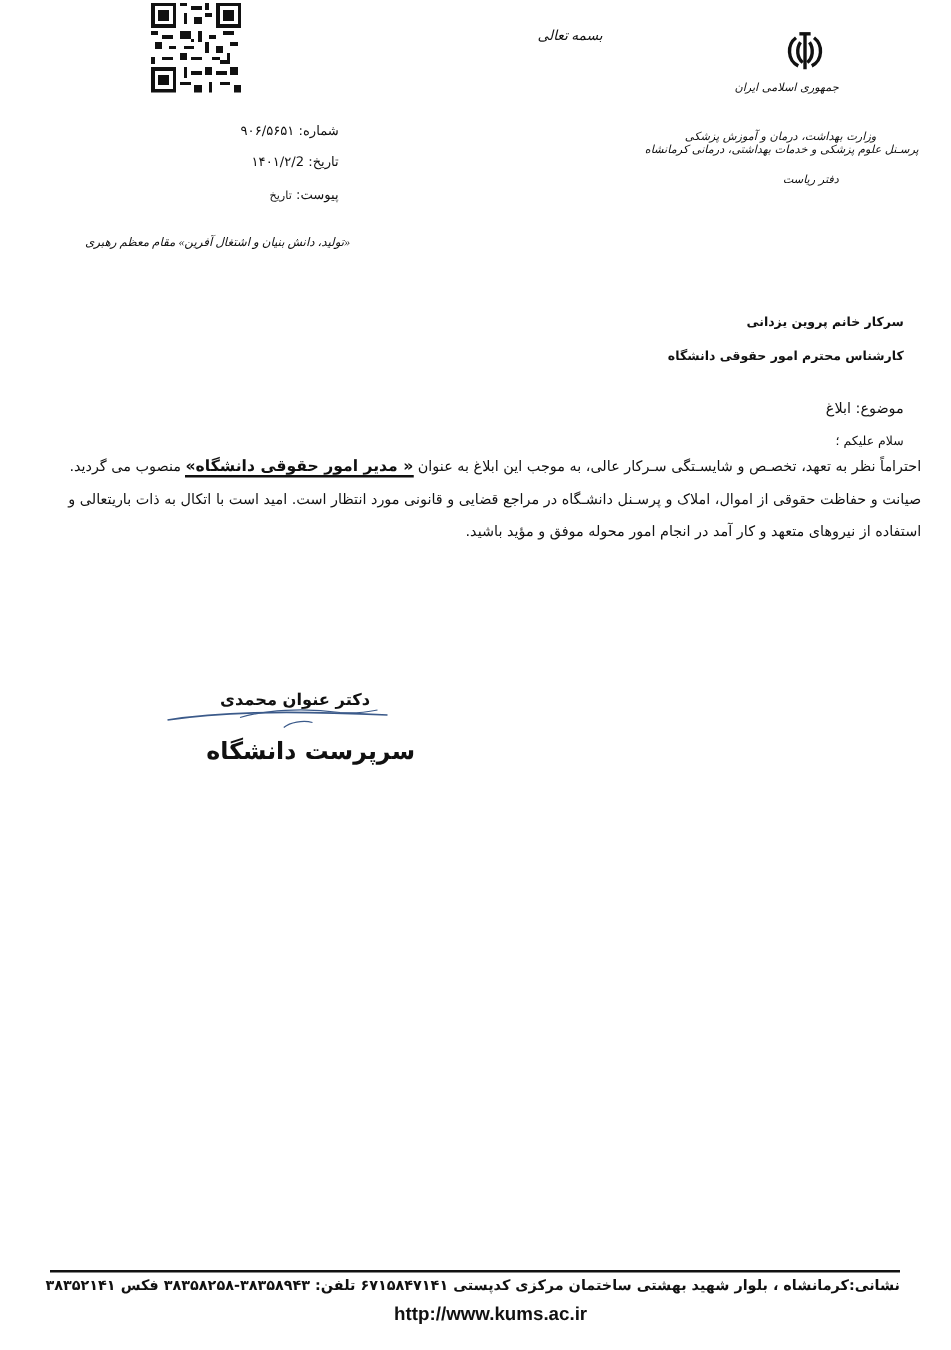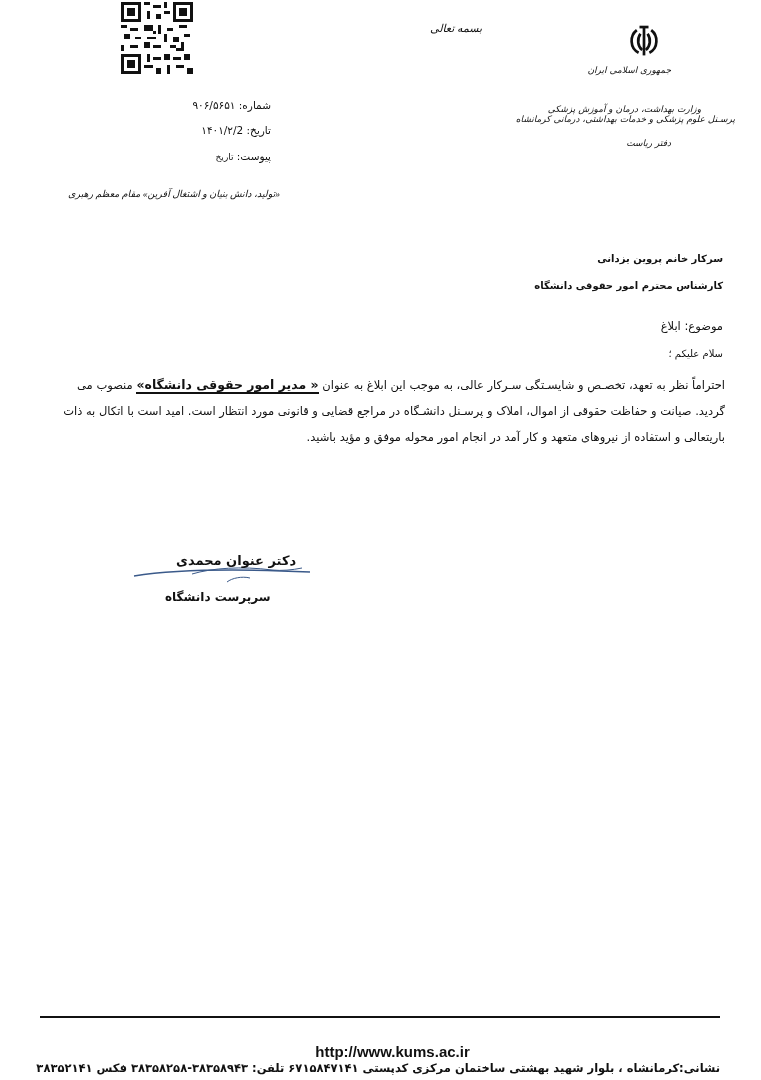--- a/index.html
+++ b/index.html
@@ -89,55 +89,54 @@
       right: 38px; top: 348px;
       font-size: 10px;
       white-space: nowrap;
     }
 
     .body-text {
       right: 24px; top: 360px; width: 700px;
       font-size: 11.5px;
       line-height: 26px;
     }
-    .body-text p { margin: 12px; }
+    .body-text p { margin: 0; }
     .hl {
       font-weight: bold;
       font-size: 12.5px;
       border-bottom: 2px solid #111;
     }
 
     
     .sig-name {
       left: 176px; top: 553px;
       font-weight: bold; font-size: 13px;
       white-space: nowrap;
     }
     .sig-stroke {
       left: 132px; top: 556px; width: 180px; height: 30px;
     }
     .sig-stroke svg { width: 100%; height: 100%; display: block; }
     .sig-title {
       left: 165px; top: 590px;
-      font-weight: bold; font-size: 12px;
+      font-weight: bold; font-size: 19px;
       white-space: nowrap;
     }
 
     
     .footer-rule {
       left: 40px; top: 1016px; width: 680px; height: 2px;
       background: #111;
     }
     .footer-addr {
       left: 40px; top: 1021px; width: 680px;
       font-weight: bold; font-size: 11.5px;
       white-space: nowrap;
       direction: rtl;
       text-align: right;
-      margin-top: 40px;
     }
     .footer-url {
       left: 0; right: 0; top: 1043px;
       text-align: center;
       font-family: "Liberation Sans", sans-serif;
       font-weight: bold;
       font-size: 15px;
       margin-left: 24px;
     }
   </style>

